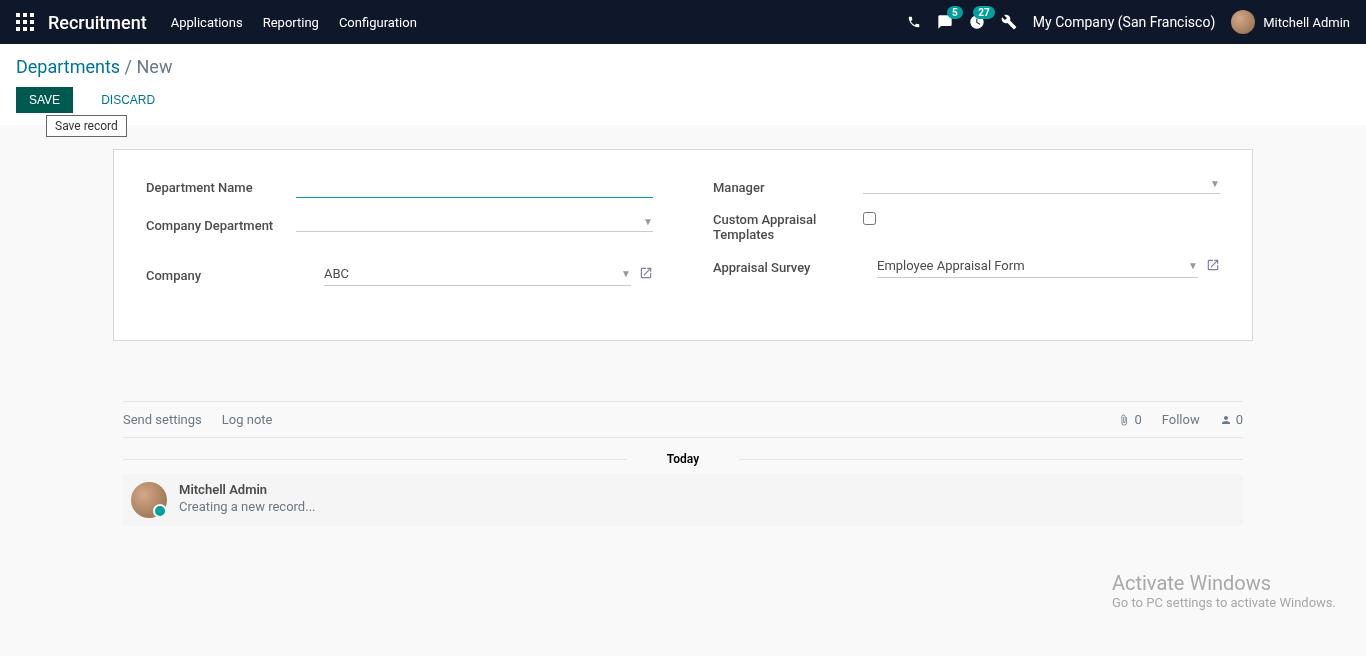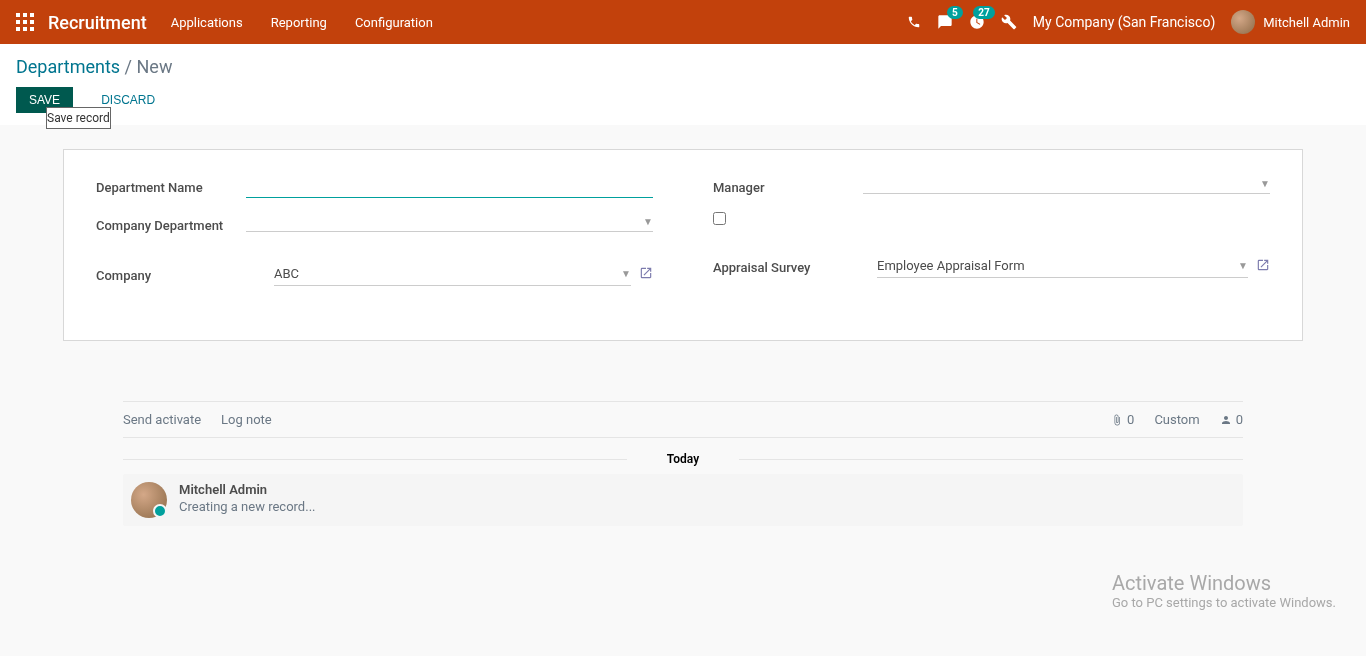--- a/index.html
+++ b/index.html
@@ -1,43 +1,43 @@
 <!DOCTYPE html>
 <html><head>
   <meta charset="utf-8">
   <style>
     * { box-sizing: border-box; margin: 0; padding: 0; }
     body { font-family: -apple-system, BlinkMacSystemFont, "Segoe UI", Roboto, "Helvetica Neue", Arial, sans-serif; font-size: 13px; color: #4c4c4c; background: #f9f9f9; }
     
     
-    .navbar { background: #c2410c; height: 44px; display: flex; align-items: center; padding: 0 16px; color: #fff; }
+    .navbar { background: #0f172a; height: 44px; display: flex; align-items: center; padding: 0 16px; color: #fff; }
     .apps-icon { width: 18px; height: 18px; margin-right: 14px; cursor: pointer; }
     .apps-icon svg { fill: #fff; }
     .brand { font-size: 18px; font-weight: 500; margin-right: 24px; color: #fff; }
-    .nav-menu { display: flex; gap: 28px; }
+    .nav-menu { display: flex; gap: 20px; }
     .nav-item { color: #fff; font-size: 13px; cursor: pointer; }
     .nav-right { margin-left: auto; display: flex; align-items: center; gap: 16px; }
     .nav-icon { position: relative; cursor: pointer; display: flex; align-items: center; }
     .badge { position: absolute; top: -8px; right: -10px; background: #00A09D; color: #fff; font-size: 10px; font-weight: bold; padding: 1px 5px; border-radius: 8px; min-width: 14px; text-align: center; }
     .company-name { font-size: 14px; color: #fff; cursor: pointer; }
     .avatar { width: 24px; height: 24px; border-radius: 50%; background: radial-gradient(circle at 35% 35%, #d4a888, #8b6946); margin-right: 8px; }
     .user-block { display: flex; align-items: center; cursor: pointer; }
     
     
     .control-panel { background: #fff; padding: 12px 16px; }
     .breadcrumb { font-size: 18px; color: #6b7885; margin-bottom: 10px; }
     .breadcrumb a { color: #00758f; text-decoration: none; }
     .action-buttons { display: flex; gap: 16px; align-items: center; position: relative; }
     .btn-save { background: #00594f; color: #fff; border: 1px solid #00594f; padding: 5px 12px; font-size: 12px; font-weight: 500; cursor: pointer; text-transform: uppercase; }
     .btn-discard { background: transparent; color: #00758f; border: none; padding: 5px 12px; font-size: 12px; font-weight: 500; cursor: pointer; text-transform: uppercase; }
-    .tooltip { position: absolute; top: 20px; left: 30px; background: #fff; border: 1px solid #666; padding: 3px 0; font-size: 12px; color: #333; white-space: nowrap; z-index: 10; }
+    .tooltip { position: absolute; top: 28px; left: 30px; background: #fff; border: 1px solid #666; padding: 3px 8px; font-size: 12px; color: #333; white-space: nowrap; z-index: 10; }
     
     
     .main-area { padding: 0; }
-    .form-sheet { background: #fff; border: 1px solid #d8d8d8; margin: 24px auto 0; width: 1240px; padding: 24px 32px 40px; }
+    .form-sheet { background: #fff; border: 1px solid #d8d8d8; margin: 24px auto 0; width: 1140px; padding: 24px 32px 40px; }
     .form-row { display: flex; gap: 60px; }
     .form-col { flex: 1; }
     .form-group { display: flex; align-items: flex-start; margin-bottom: 8px; min-height: 30px; }
     .form-label { width: 150px; font-size: 13px; color: #4c4c4c; font-weight: 500; padding-top: 6px; flex-shrink: 0; }
     .form-field { flex: 1; display: flex; align-items: center; gap: 8px; }
     .input-text { width: 100%; border: none; border-bottom: 1px solid #00A09D; padding: 4px 0; font-size: 13px; outline: none; }
     .input-select { width: 100%; border: none; border-bottom: 1px solid #ccc; padding: 4px 0; font-size: 13px; outline: none; position: relative; display: flex; align-items: center; color: #4c4c4c; }
     .select-caret { margin-left: auto; color: #999; font-size: 10px; }
     .ext-link { color: #7C7BAD; cursor: pointer; font-size: 14px; flex-shrink: 0; }
     .checkbox { width: 13px; height: 13px; }
@@ -170,20 +170,21 @@
         <div class="form-group">
           <div class="form-label">Manager</div>
           <div class="form-field">
             <div class="input-select">
               <span></span>
               <span class="select-caret">▼</span>
             </div>
           </div>
         </div>
         <div class="form-group">
+          <div class="form-label" style="padding-top:0;">Custom Appraisal Templates</div>
           <div class="form-field">
             <input type="checkbox" class="checkbox" style="">
           </div>
         </div>
         <div class="form-group" style="margin-top:12px;gap:14px;">
           <div class="form-label">Appraisal Survey</div>
           <div class="form-field">
             <div class="input-select">
               <span>Employee Appraisal Form</span>
               <span class="select-caret">▼</span>
@@ -194,30 +195,30 @@
                 </svg>
             </span>
           </div>
         </div>
       </div>
     </div>
   </div>
 
   <div class="chatter">
     <div class="chatter-top">
-      <span class="chatter-btn">Send activate</span>
+      <span class="chatter-btn">Send settings</span>
       <span class="chatter-btn">Log note</span>
       <div class="chatter-right">
         <span class="chatter-count">
           <svg width="12" height="12" viewBox="0 0 24 24" fill="#6b7885">
               <path d="M16.5 6v11.5c0 2.21-1.79 4-4 4s-4-1.79-4-4V5a2.5 2.5 0 0 1 5 0v10.5c0 .55-.45 1-1 1s-1-.45-1-1V6H10v9.5a2.5 2.5 0 0 0 5 0V5c0-2.21-1.79-4-4-4S7 2.79 7 5v12.5c0 3.04 2.46 5.5 5.5 5.5s5.5-2.46 5.5-5.5V6h-1.5z"></path>
             </svg>
           <span>0</span>
         </span>
-        <span class="chatter-count">Custom</span>
+        <span class="chatter-count">Follow</span>
         <span class="chatter-count">
           <svg width="12" height="12" viewBox="0 0 24 24" fill="#6b7885">
               <path d="M12 12c2.21 0 4-1.79 4-4s-1.79-4-4-4-4 1.79-4 4 1.79 4 4 4zm0 2c-2.67 0-8 1.34-8 4v2h16v-2c0-2.66-5.33-4-8-4z"></path>
             </svg>
           <span>0</span>
         </span>
       </div>
     </div>
     <div class="date-separator">
       <span>Today</span>

